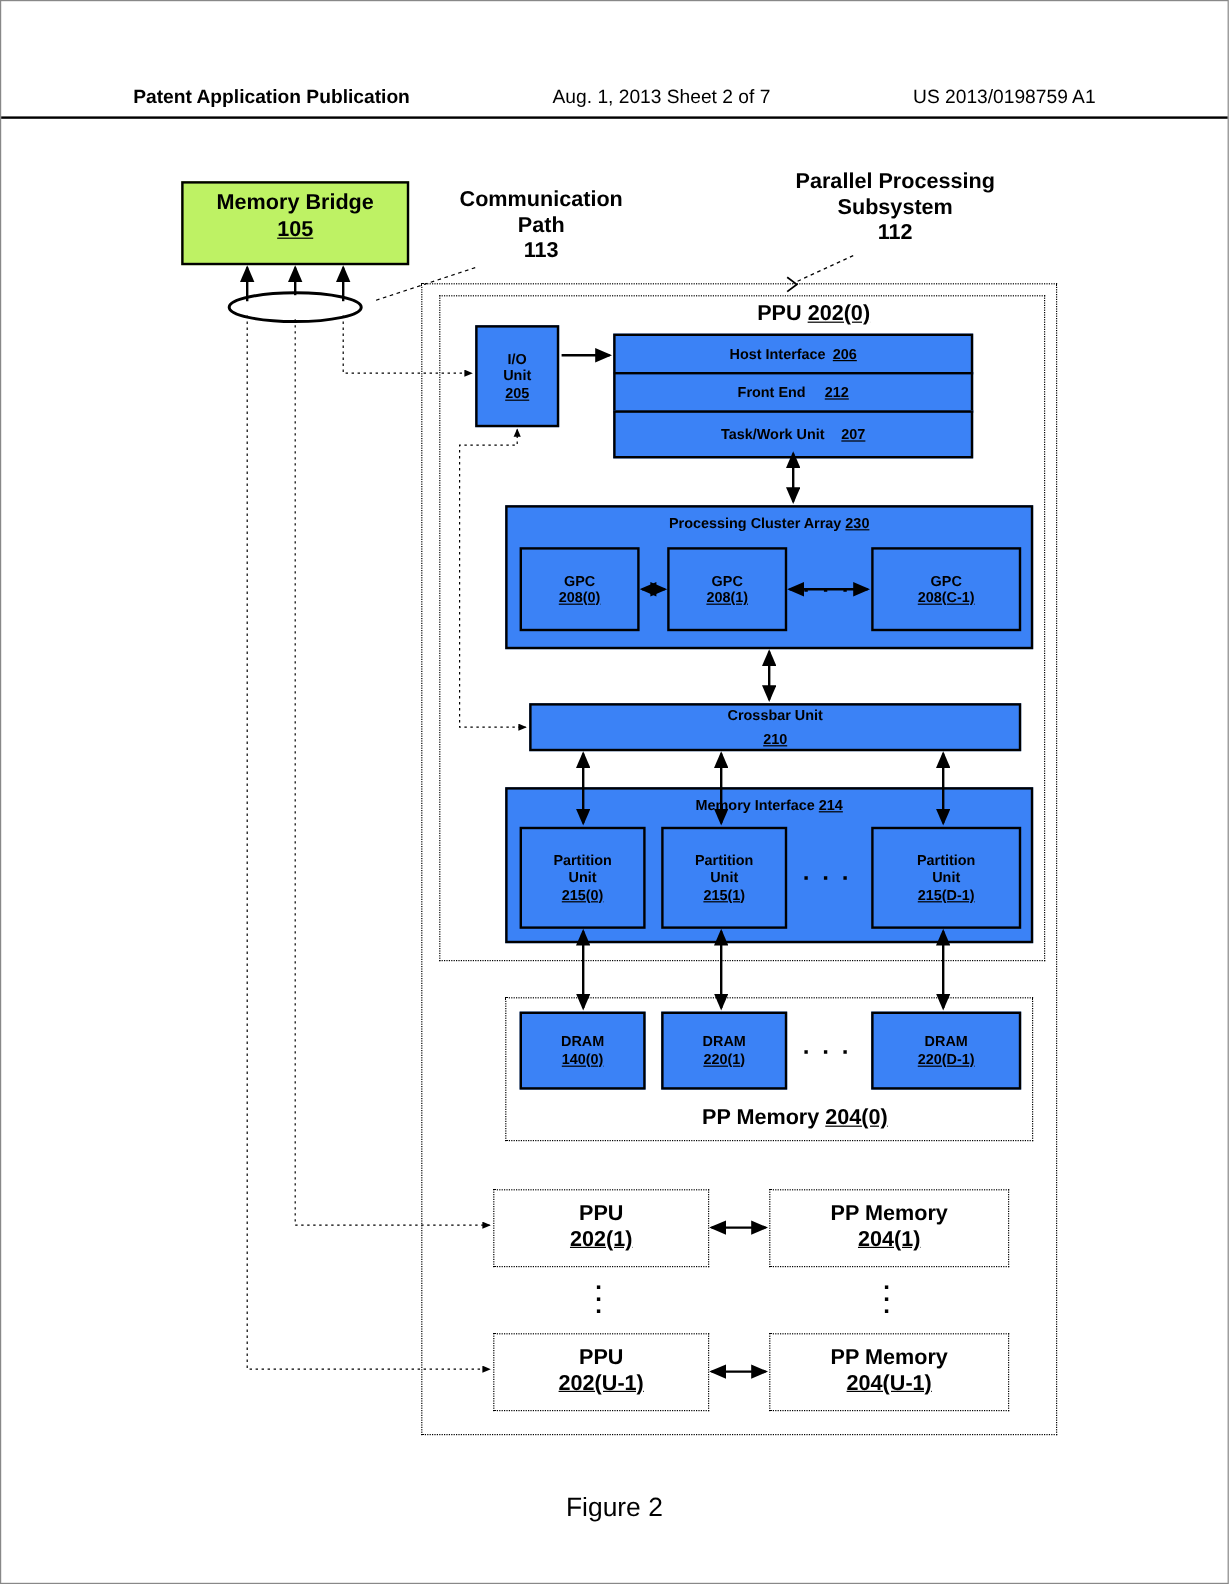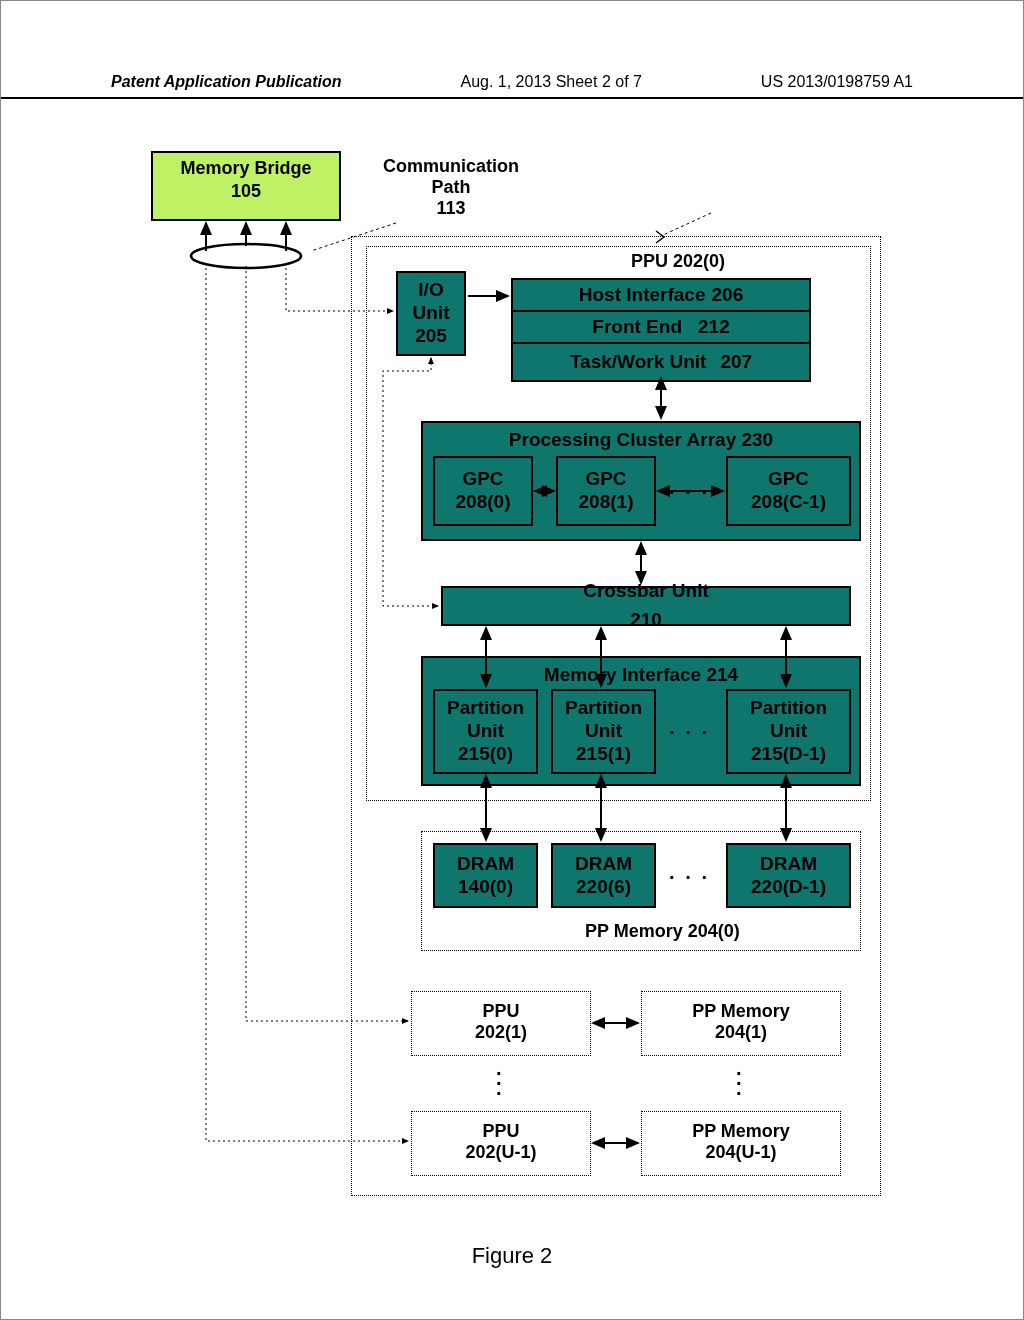--- a/index.html
+++ b/index.html
@@ -20,21 +20,21 @@
   .hdr {
     position: absolute;
     top: 72px;
     left: 0; right: 0;
     padding: 0 110px 6px 110px;
     border-bottom: 2px solid #000;
     display: flex;
     justify-content: space-between;
     font-size: 16px;
   }
-  .hdr .left { font-weight: bold; font-style: italic; }
+  .hdr .left { font-weight: bold; }
   .hdr .mid { font-weight: normal; }
   .hdr .right { font-weight: normal; }
 
   .canvas {
     position: absolute;
     top: 150px;
     left: 130px;
     width: 760px;
     height: 1080px;
   }
@@ -49,37 +49,37 @@
     padding: 4px 6px;
   }
   .dashbox {
     position: absolute;
     border: 1px dotted #000;
     background: transparent;
   }
   .block {
     position: absolute;
     border: 2.5px solid #000;
-    background: #0f766e;
+    background: #3b82f6;
     text-align: left;
     font-weight: bold;
-    font-size: 19px;
+    font-size: 12px;
     line-height: 1.2;
     display: flex;
     flex-direction: column;
     justify-content: center;
     align-items: center;
   }
   .label {
     position: absolute;
     font-weight: bold;
     font-size: 18px;
     text-align: center;
   }
-  .u { }
+  .u { text-decoration: underline; }
   .dots { position:absolute; font-weight:bold; font-size:20px; letter-spacing:2px; }
   .vdots { position:absolute; font-weight:bold; font-size:20px; line-height:10px; text-align:center;}
 
   
   svg.wires { position:absolute; top:0; left:0; width:100%; height:100%; pointer-events:none; }
 
   .fig-caption {
     position: absolute;
     bottom: 50px;
     left: 0; right: 0;
@@ -105,20 +105,25 @@
       <span>Memory Bridge</span><br>
       <span class="u">105</span>
     </div>
 
     <div class="label" style="left:235px; top:5px; width:170px;">
       <span>Communication</span><br>
       <span>Path</span><br>
       <span>113</span>
     </div>
 
+    <div class="label" style="left:500px; top:-10px; width:230px;">
+      <span>Parallel Processing</span><br>
+      <span>Subsystem</span><br>
+      <span>112</span>
+    </div>
 
     <div class="dashbox" style="left:220px; top:85px; width:530px; height:960px;"></div>
 
     <div class="dashbox" style="left:235px; top:95px; width:505px; height:555px;"></div>
     <div class="label" style="left:500px; top:100px;">
       <span>PPU</span>
       <span class="u">202(0)</span>
     </div>
 
     <div class="block" style="left:265px; top:120px; width:70px; height:85px;">
@@ -188,21 +193,21 @@
       <span class="u">215(D-1)</span>
     </div>
 
     <div class="dashbox" style="left:290px; top:680px; width:440px; height:120px;"></div>
     <div class="block" style="left:302px; top:692px; width:105px; height:65px;">
       <span>DRAM</span>
       <span class="u">140(0)</span>
     </div>
     <div class="block" style="left:420px; top:692px; width:105px; height:65px;">
       <span>DRAM</span>
-      <span class="u">220(6)</span>
+      <span class="u">220(1)</span>
     </div>
     <div class="dots" style="left:538px; top:715px;">· · ·</div>
     <div class="block" style="left:595px; top:692px; width:125px; height:65px;">
       <span>DRAM</span>
       <span class="u">220(D-1)</span>
     </div>
     <div class="label" style="left:410px; top:770px;margin-left:44px;">
       <span>PP Memory</span>
       <span class="u">204(0)</span>
     </div>

